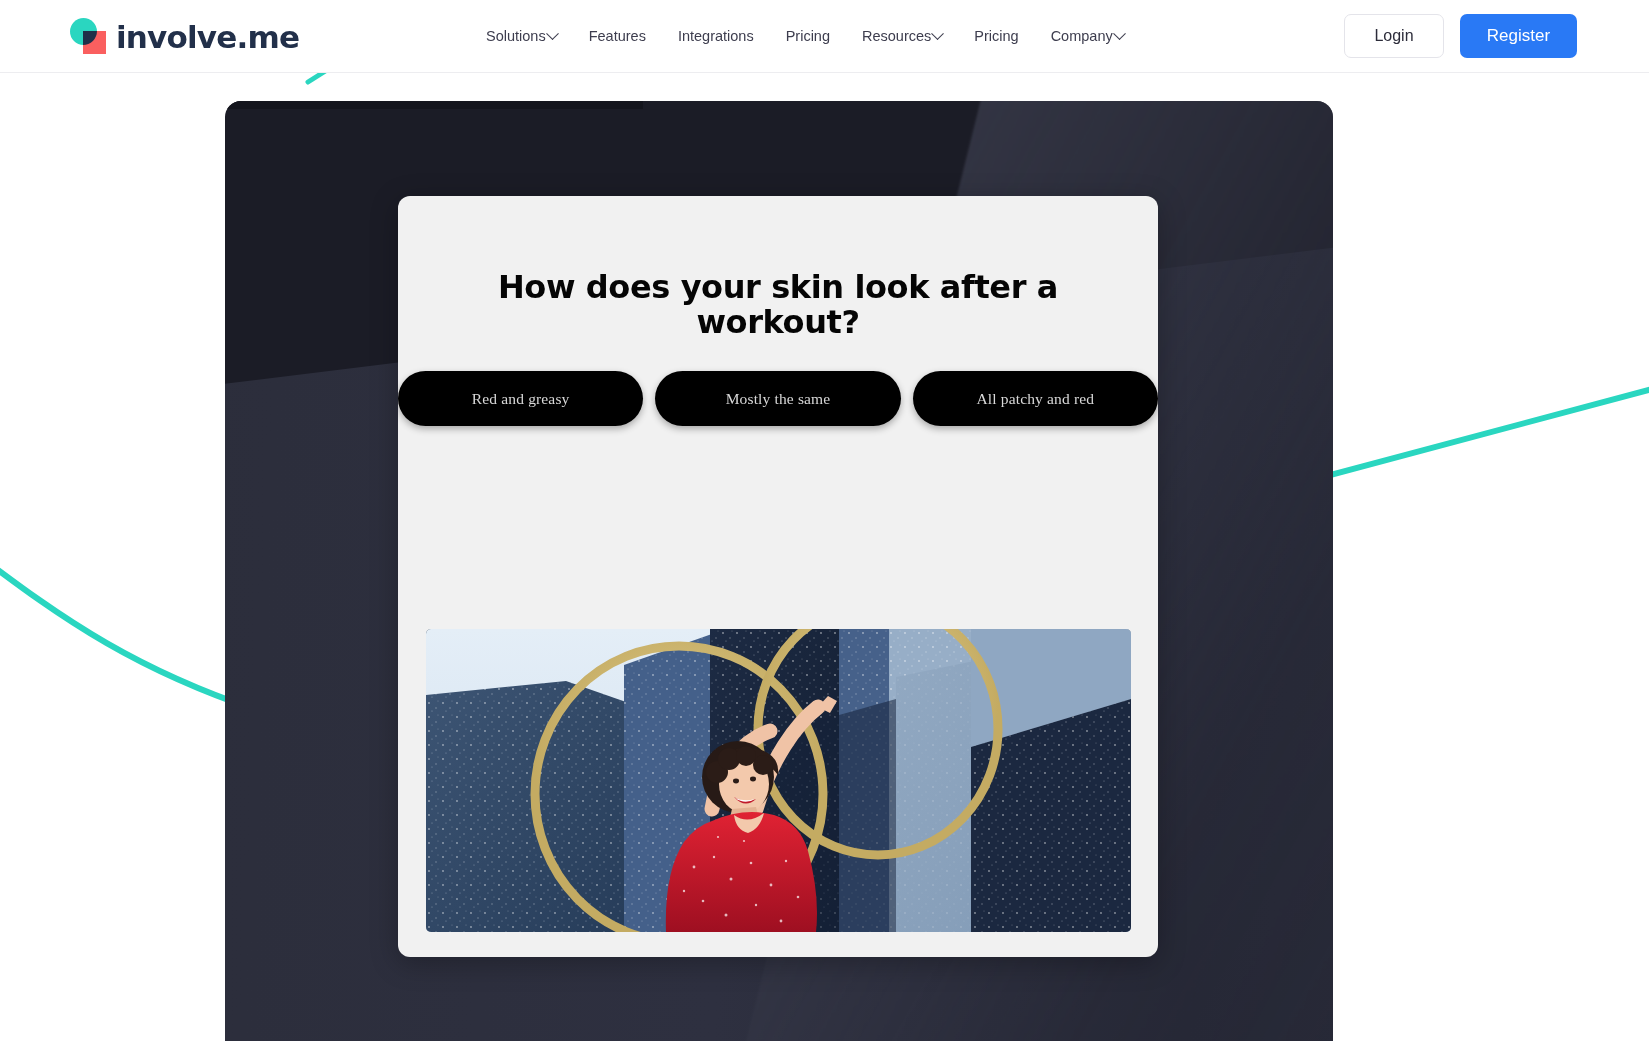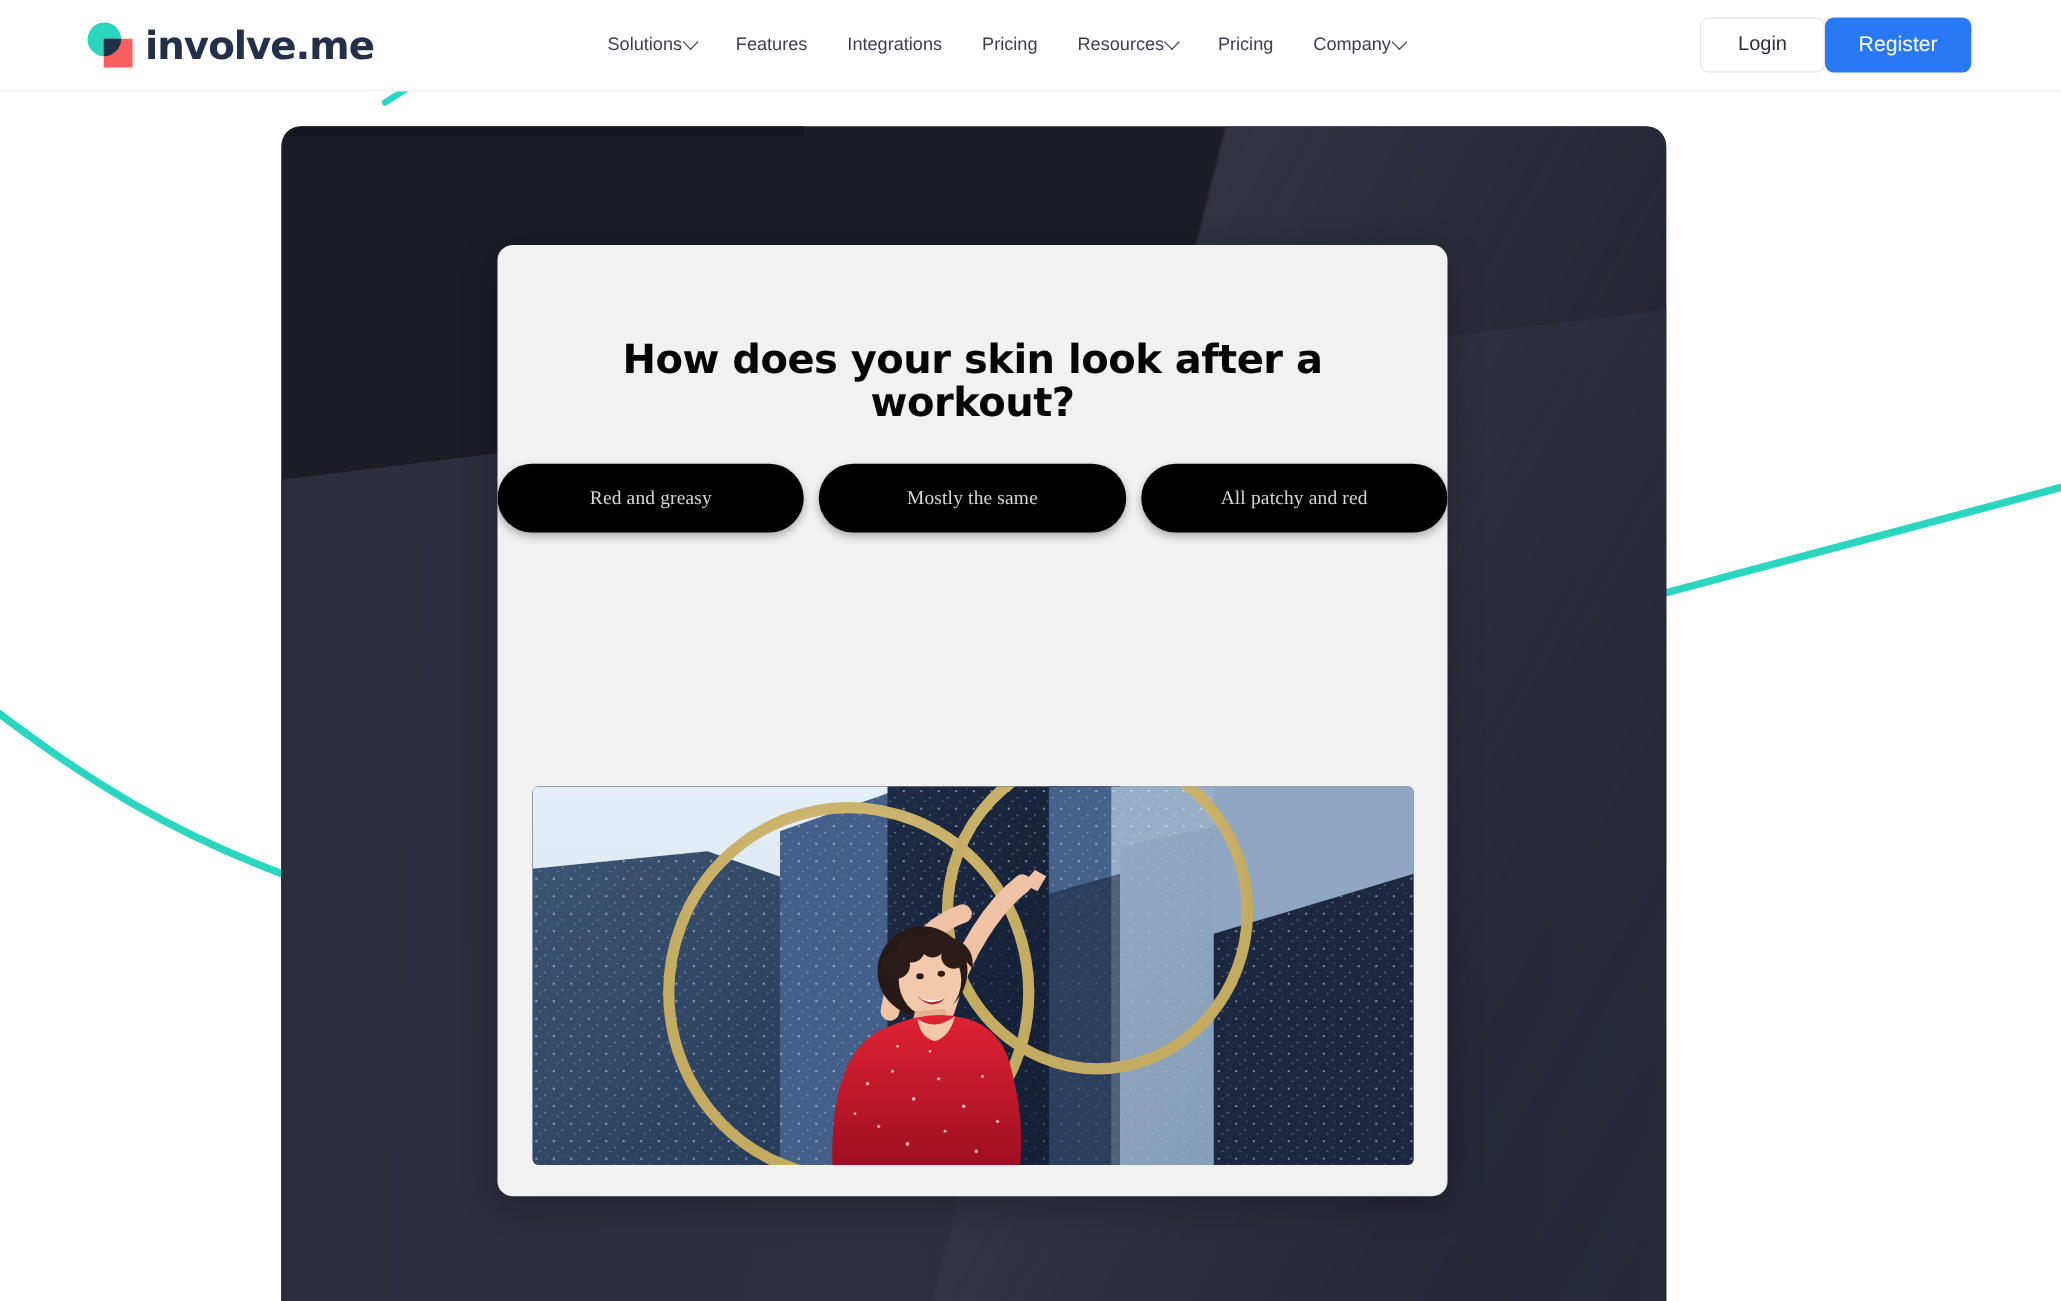--- a/index.html
+++ b/index.html
@@ -111,21 +111,21 @@
     border-bottom: 1.6px solid #3d3d4e;
     transform: rotate(45deg) translate(-2px,-2px);
   }
 
   .header-actions {
     position: absolute;
     right: 72px;
     top: 14px;
     display: flex;
     align-items: center;
-    gap: 0;
+    gap: 16px;
   }
   .btn-login {
     width: 100px;
     height: 44px;
     border: 1px solid #e4e4ea;
     border-radius: 7px;
     background: #fff;
     color: #2c2c3a;
     font-size: 16px;
     font-family: "Liberation Sans", sans-serif;

